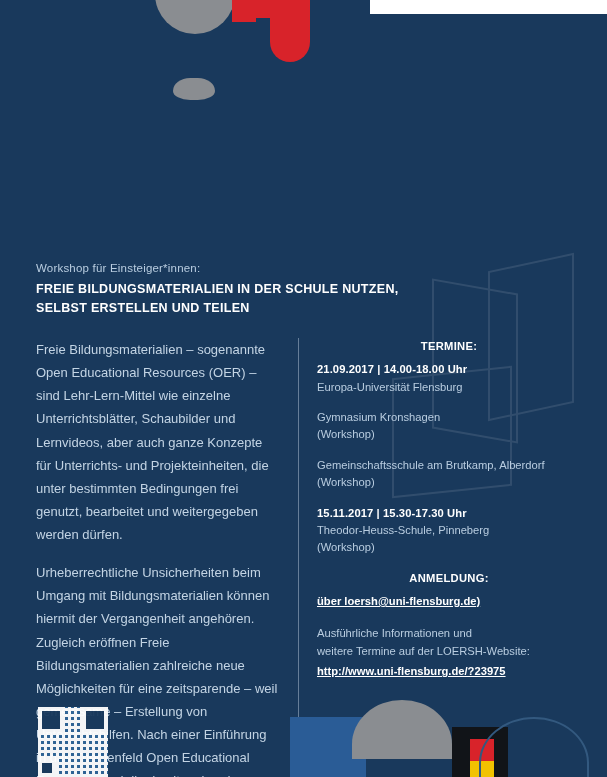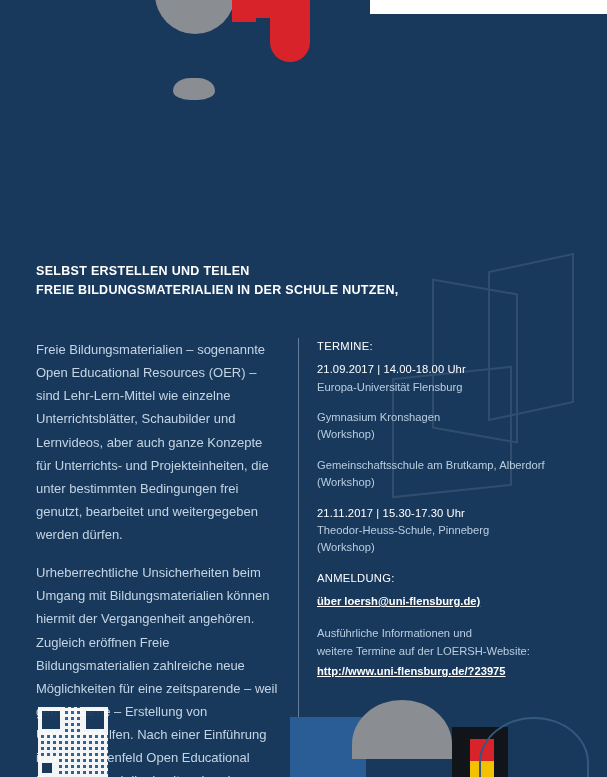--- a/index.html
+++ b/index.html
@@ -144,28 +144,29 @@
     align-self: stretch;
   }
 
   .col-right {
     width: 264px;
     font-size: 11.2px;
     line-height: 1.55;
   }
   .section-label {
     color: #ffffff;
-    font-weight: normal;
+    font-weight: bold;
     letter-spacing: 0.3px;
     margin-bottom: 6px;
+    text-align: center;
   }
   .date-entry { margin-bottom: 13px; }
   .date-line {
     color: #ffffff;
-    font-weight: normal;
+    font-weight: bold;
     letter-spacing: 0.1px;
   }
   .place-line { color: #b9cde0; }
   .kind-line { color: #b9cde0; }
 
   .anmeldung { }
   .anm-link {
     color: #ffffff;
     font-weight: bold;
     line-height: 1.55;
@@ -284,23 +285,24 @@
     <div class="shape-gray-2"></div>
   </div>
 
   <div class="book-outline">
     <div class="b b1"></div>
     <div class="b b2"></div>
     <div class="b b3"></div>
   </div>
 
   <div class="content">
+    <div class="kicker">Workshop für Einsteiger*innen:</div>
     <div class="headline">
+      <div>FREIE BILDUNGSMATERIALIEN IN DER SCHULE NUTZEN,</div>
       <div>SELBST ERSTELLEN UND TEILEN</div>
-      <div>FREIE BILDUNGSMATERIALIEN IN DER SCHULE NUTZEN,</div>
     </div>
   </div>
 
   <div class="columns">
 
     <div class="col-left">
       <p>Freie Bildungsmaterialien – sogenannte Open Educational Resources (OER) – sind Lehr-Lern-Mittel wie einzelne Unterrichtsblätter, Schaubilder und Lernvideos, aber auch ganze Konzepte für Unterrichts- und Projekteinheiten, die unter bestimmten Bedingungen frei genutzt, bearbeitet und weitergegeben werden dürfen.</p>
       <p>Urheberrechtliche Unsicherheiten beim Umgang mit Bildungsmaterialien können hiermit der Vergangenheit angehören. Zugleich eröffnen Freie Bildungsmaterialien zahlreiche neue Möglichkeiten für eine zeitsparende – weil gemeinsame – Erstellung von Unterrichtshilfen. Nach einer Einführung in das Themenfeld Open Educational Resources und die damit verbundenen Potentiale für Schule und Unterricht wird im Workshop praktisch erprobt, wie OER gefunden, bearbeitet und geteilt werden können.</p>
     </div>
 
@@ -318,21 +320,21 @@
         <div class="place-line">Gymnasium Kronshagen</div>
         <div class="kind-line">(Workshop)</div>
       </div>
 
       <div class="date-entry">
         <div class="place-line">Gemeinschaftsschule am Brutkamp, Alberdorf</div>
         <div class="kind-line">(Workshop)</div>
       </div>
 
       <div class="date-entry">
-        <div class="date-line">21.11.2017 | 15.30-17.30 Uhr</div>
+        <div class="date-line">15.11.2017 | 15.30-17.30 Uhr</div>
         <div class="place-line">Theodor-Heuss-Schule, Pinneberg</div>
         <div class="kind-line">(Workshop)</div>
       </div>
 
       <div class="anmeldung">
         <div class="section-label">ANMELDUNG:</div>
         <a class="anm-link" href="#">über loersh@uni-flensburg.de)</a>
       </div>
 
       <div class="info-block">

